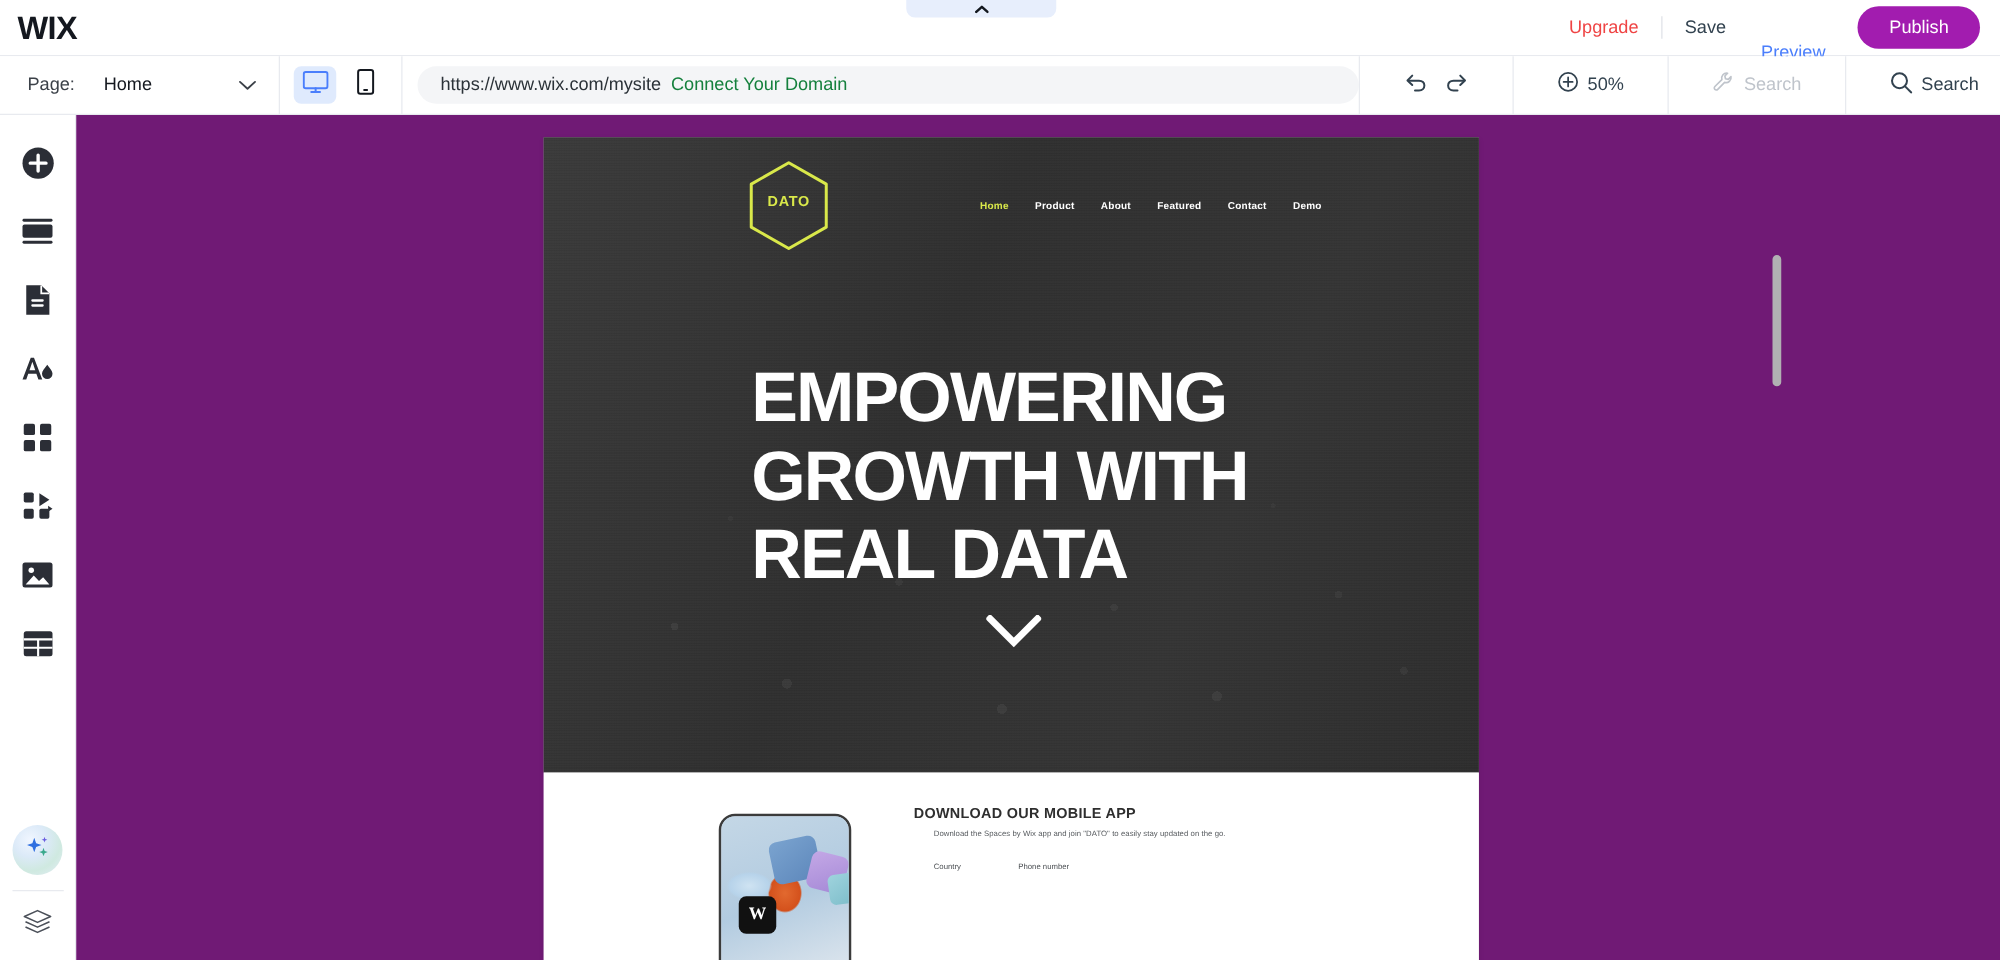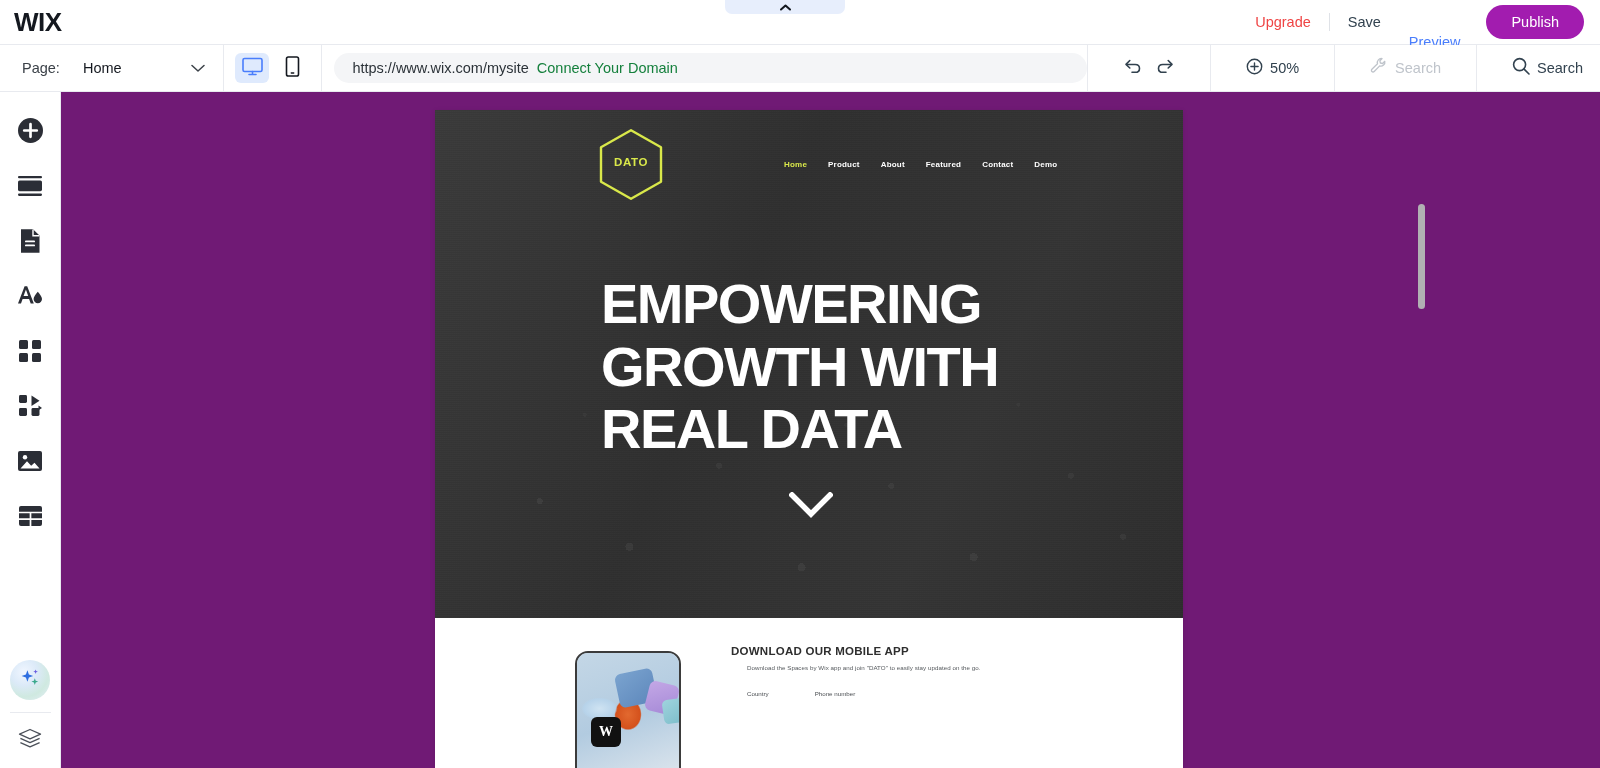--- a/index.html
+++ b/index.html
@@ -146,21 +146,21 @@
     position: absolute; left: 163px; top: 46px; width: 66px;
     text-align: center; color: #d9e84a; font-size: 11.5px; font-weight: 700;
     letter-spacing: 0.6px;
   }
   .nav-links {
     position: absolute; left: 349px; top: 50px; display: flex; align-items: center; gap: 21px;
   }
   .nav-link { font-size: 8px; font-weight: 700; color: #ffffff; cursor: pointer; letter-spacing: 0.2px; }
   .nav-link.active { color: #d9e84a; }
   .hero-title {
-    position: absolute; left: 166px; top: 163px; z-index: 3;
+    position: absolute; left: 166px; top: 177px; z-index: 3;
     color: #fff; font-size: 56px; font-weight: 700; line-height: 1.12;
     letter-spacing: -1.5px; width: 430px;
   }
   .hero-chevron {
     position: absolute; left: 354px; top: 382px; z-index: 3; cursor: pointer;
   }
   .white-section {
     position: relative; width: 748px; height: 152px; background: #fff; overflow: hidden;
   }
   .phone-mock {

